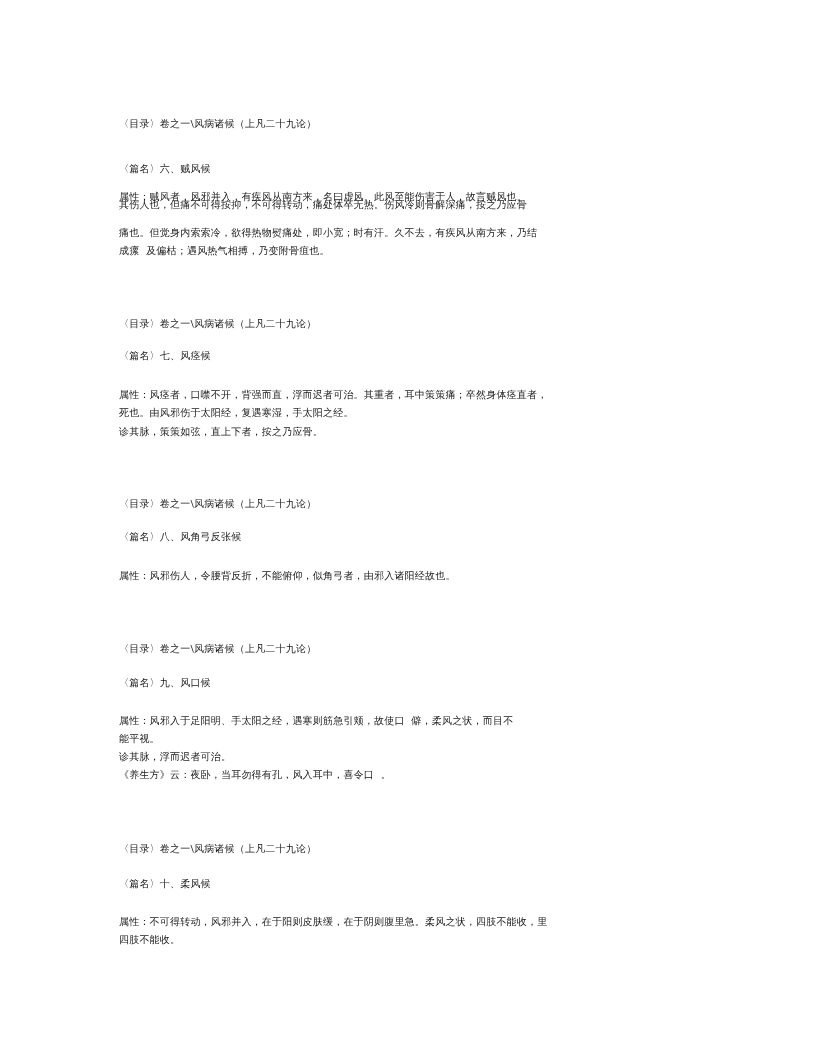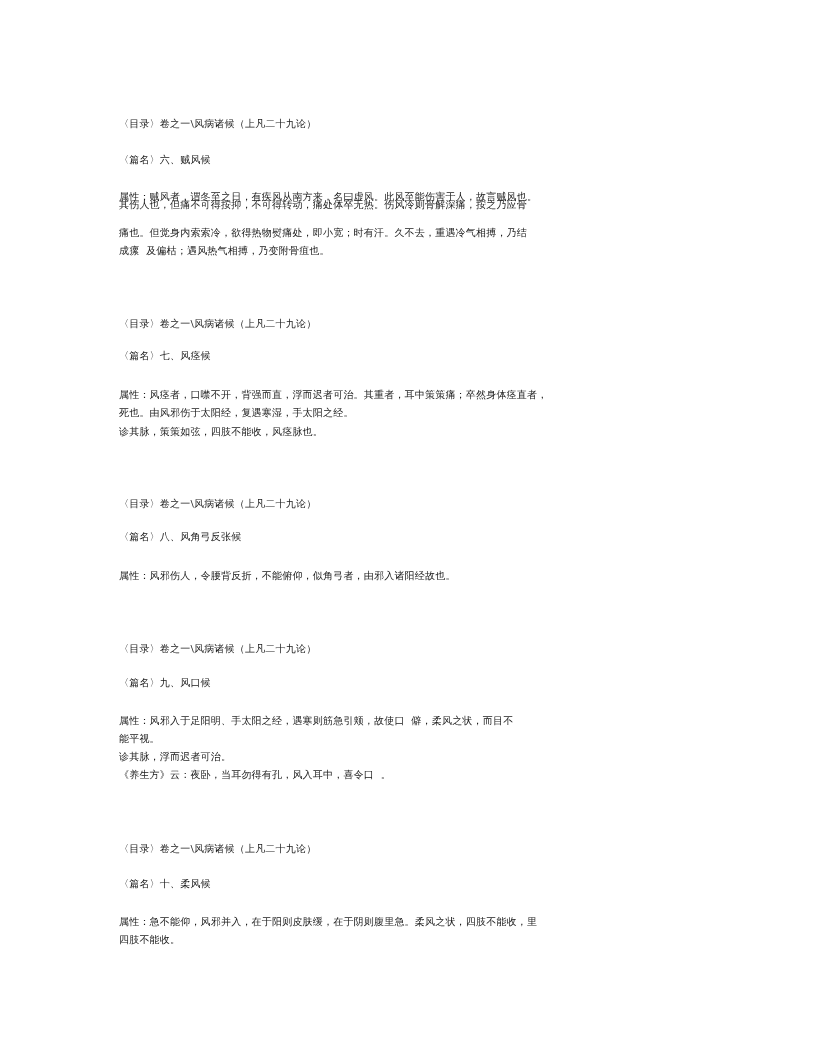--- a/index.html
+++ b/index.html
@@ -6,48 +6,48 @@
   body { width: 816px; height: 1056px; position: relative; overflow: hidden;
          font-family: "DejaVu Serif", "Liberation Serif", serif; color: #1a1a1a; }
   .line { position: absolute; left: 119px; font-size: 10px; line-height: 18px;
           white-space: pre; letter-spacing: 0.2px; }
 </style>
 </head>
 <body>
 
 <div>
   <div class="line" style="top:115px">〈目录〉卷之一\风病诸候（上凡二十九论）</div>
-  <div class="line" style="top:151px">〈篇名〉六、贼风候</div>
-  <div class="line" style="top:188px">属性：贼风者，谓冬至之日，有疾风从南方来，名曰虚风。此风至能伤害于人，故言贼风也。</div>
+  <div class="line" style="top:160px">〈篇名〉六、贼风候</div>
+  <div class="line" style="top:188px">属性：贼风者，风邪并入，有疾风从南方来，名曰虚风。此风至能伤害于人，故言贼风也。</div>
   <div class="line" style="top:196px">其伤人也，但痛不可得按抑，不可得转动，痛处体卒无热。伤风冷则骨解深痛，按之乃应骨</div>
-  <div class="line" style="top:224px">痛也。但觉身内索索冷，欲得热物熨痛处，即小宽；时有汗。久不去，重遇冷气相搏，乃结</div>
+  <div class="line" style="top:224px">痛也。但觉身内索索冷，欲得热物熨痛处，即小宽；时有汗。久不去，有疾风从南方来，乃结</div>
   <div class="line" style="top:242px">成瘰  及偏枯；遇风热气相搏，乃变附骨疽也。</div>
 </div>
 
 <div>
   <div class="line" style="top:315px">〈目录〉卷之一\风病诸候（上凡二十九论）</div>
   <div class="line" style="top:347px">〈篇名〉七、风痉候</div>
   <div class="line" style="top:386px">属性：风痉者，口噤不开，背强而直，浮而迟者可治。其重者，耳中策策痛；卒然身体痉直者，</div>
   <div class="line" style="top:404px">死也。由风邪伤于太阳经，复遇寒湿，手太阳之经。</div>
-  <div class="line" style="top:423px">诊其脉，策策如弦，四肢不能收，风痉脉也。</div>
+  <div class="line" style="top:423px">诊其脉，策策如弦，直上下者，按之乃应骨。</div>
 </div>
 
 <div>
   <div class="line" style="top:495px">〈目录〉卷之一\风病诸候（上凡二十九论）</div>
   <div class="line" style="top:528px">〈篇名〉八、风角弓反张候</div>
   <div class="line" style="top:567px">属性：风邪伤人，令腰背反折，不能俯仰，似角弓者，由邪入诸阳经故也。</div>
 </div>
 
 <div>
   <div class="line" style="top:640px">〈目录〉卷之一\风病诸候（上凡二十九论）</div>
   <div class="line" style="top:674px">〈篇名〉九、风口候</div>
   <div class="line" style="top:712px">属性：风邪入于足阳明、手太阳之经，遇寒则筋急引颊，故使口  僻，柔风之状，而目不</div>
   <div class="line" style="top:730px">能平视。</div>
   <div class="line" style="top:748px">诊其脉，浮而迟者可治。</div>
   <div class="line" style="top:766px">《养生方》云：夜卧，当耳勿得有孔，风入耳中，喜令口  。</div>
 </div>
 
 <div>
   <div class="line" style="top:840px">〈目录〉卷之一\风病诸候（上凡二十九论）</div>
   <div class="line" style="top:875px">〈篇名〉十、柔风候</div>
-  <div class="line" style="top:913px">属性：急不能仰，风邪并入，在于阳则皮肤缓，在于阴则腹里急。柔风之状，四肢不能收，里</div>
+  <div class="line" style="top:913px">属性：不可得转动，风邪并入，在于阳则皮肤缓，在于阴则腹里急。柔风之状，四肢不能收，里</div>
   <div class="line" style="top:931px">四肢不能收。</div>
 </div>
 
 </body></html>

